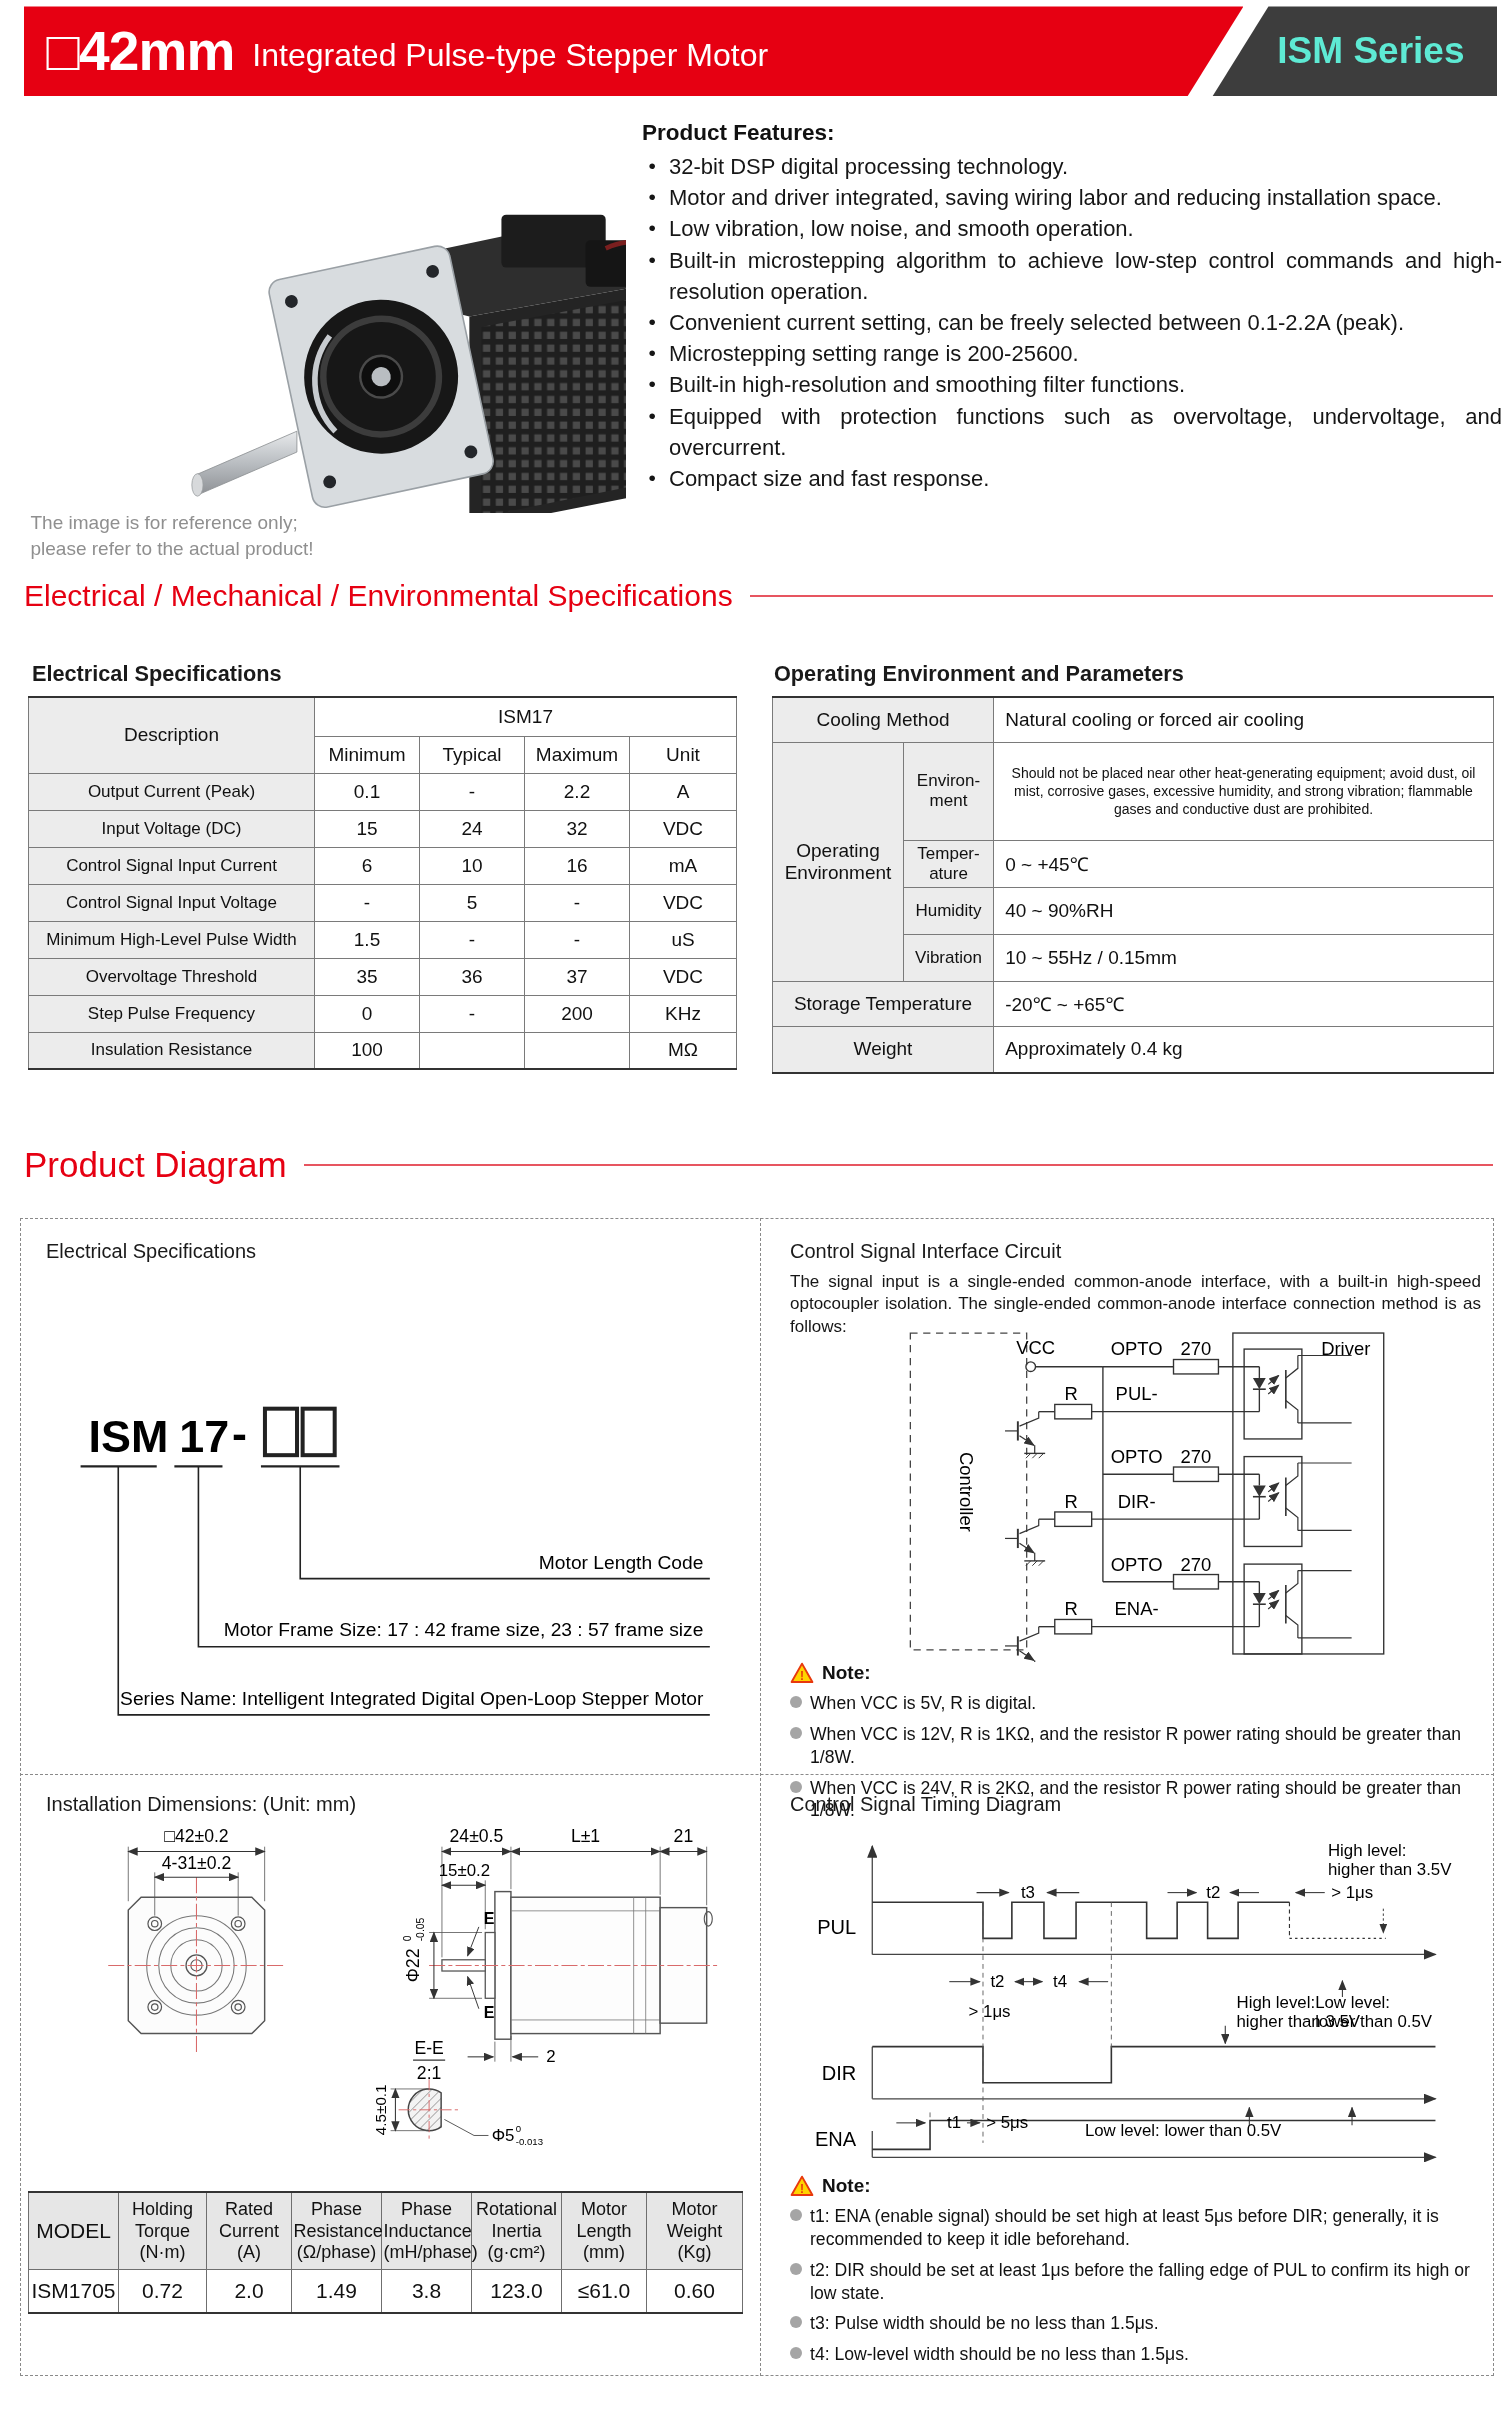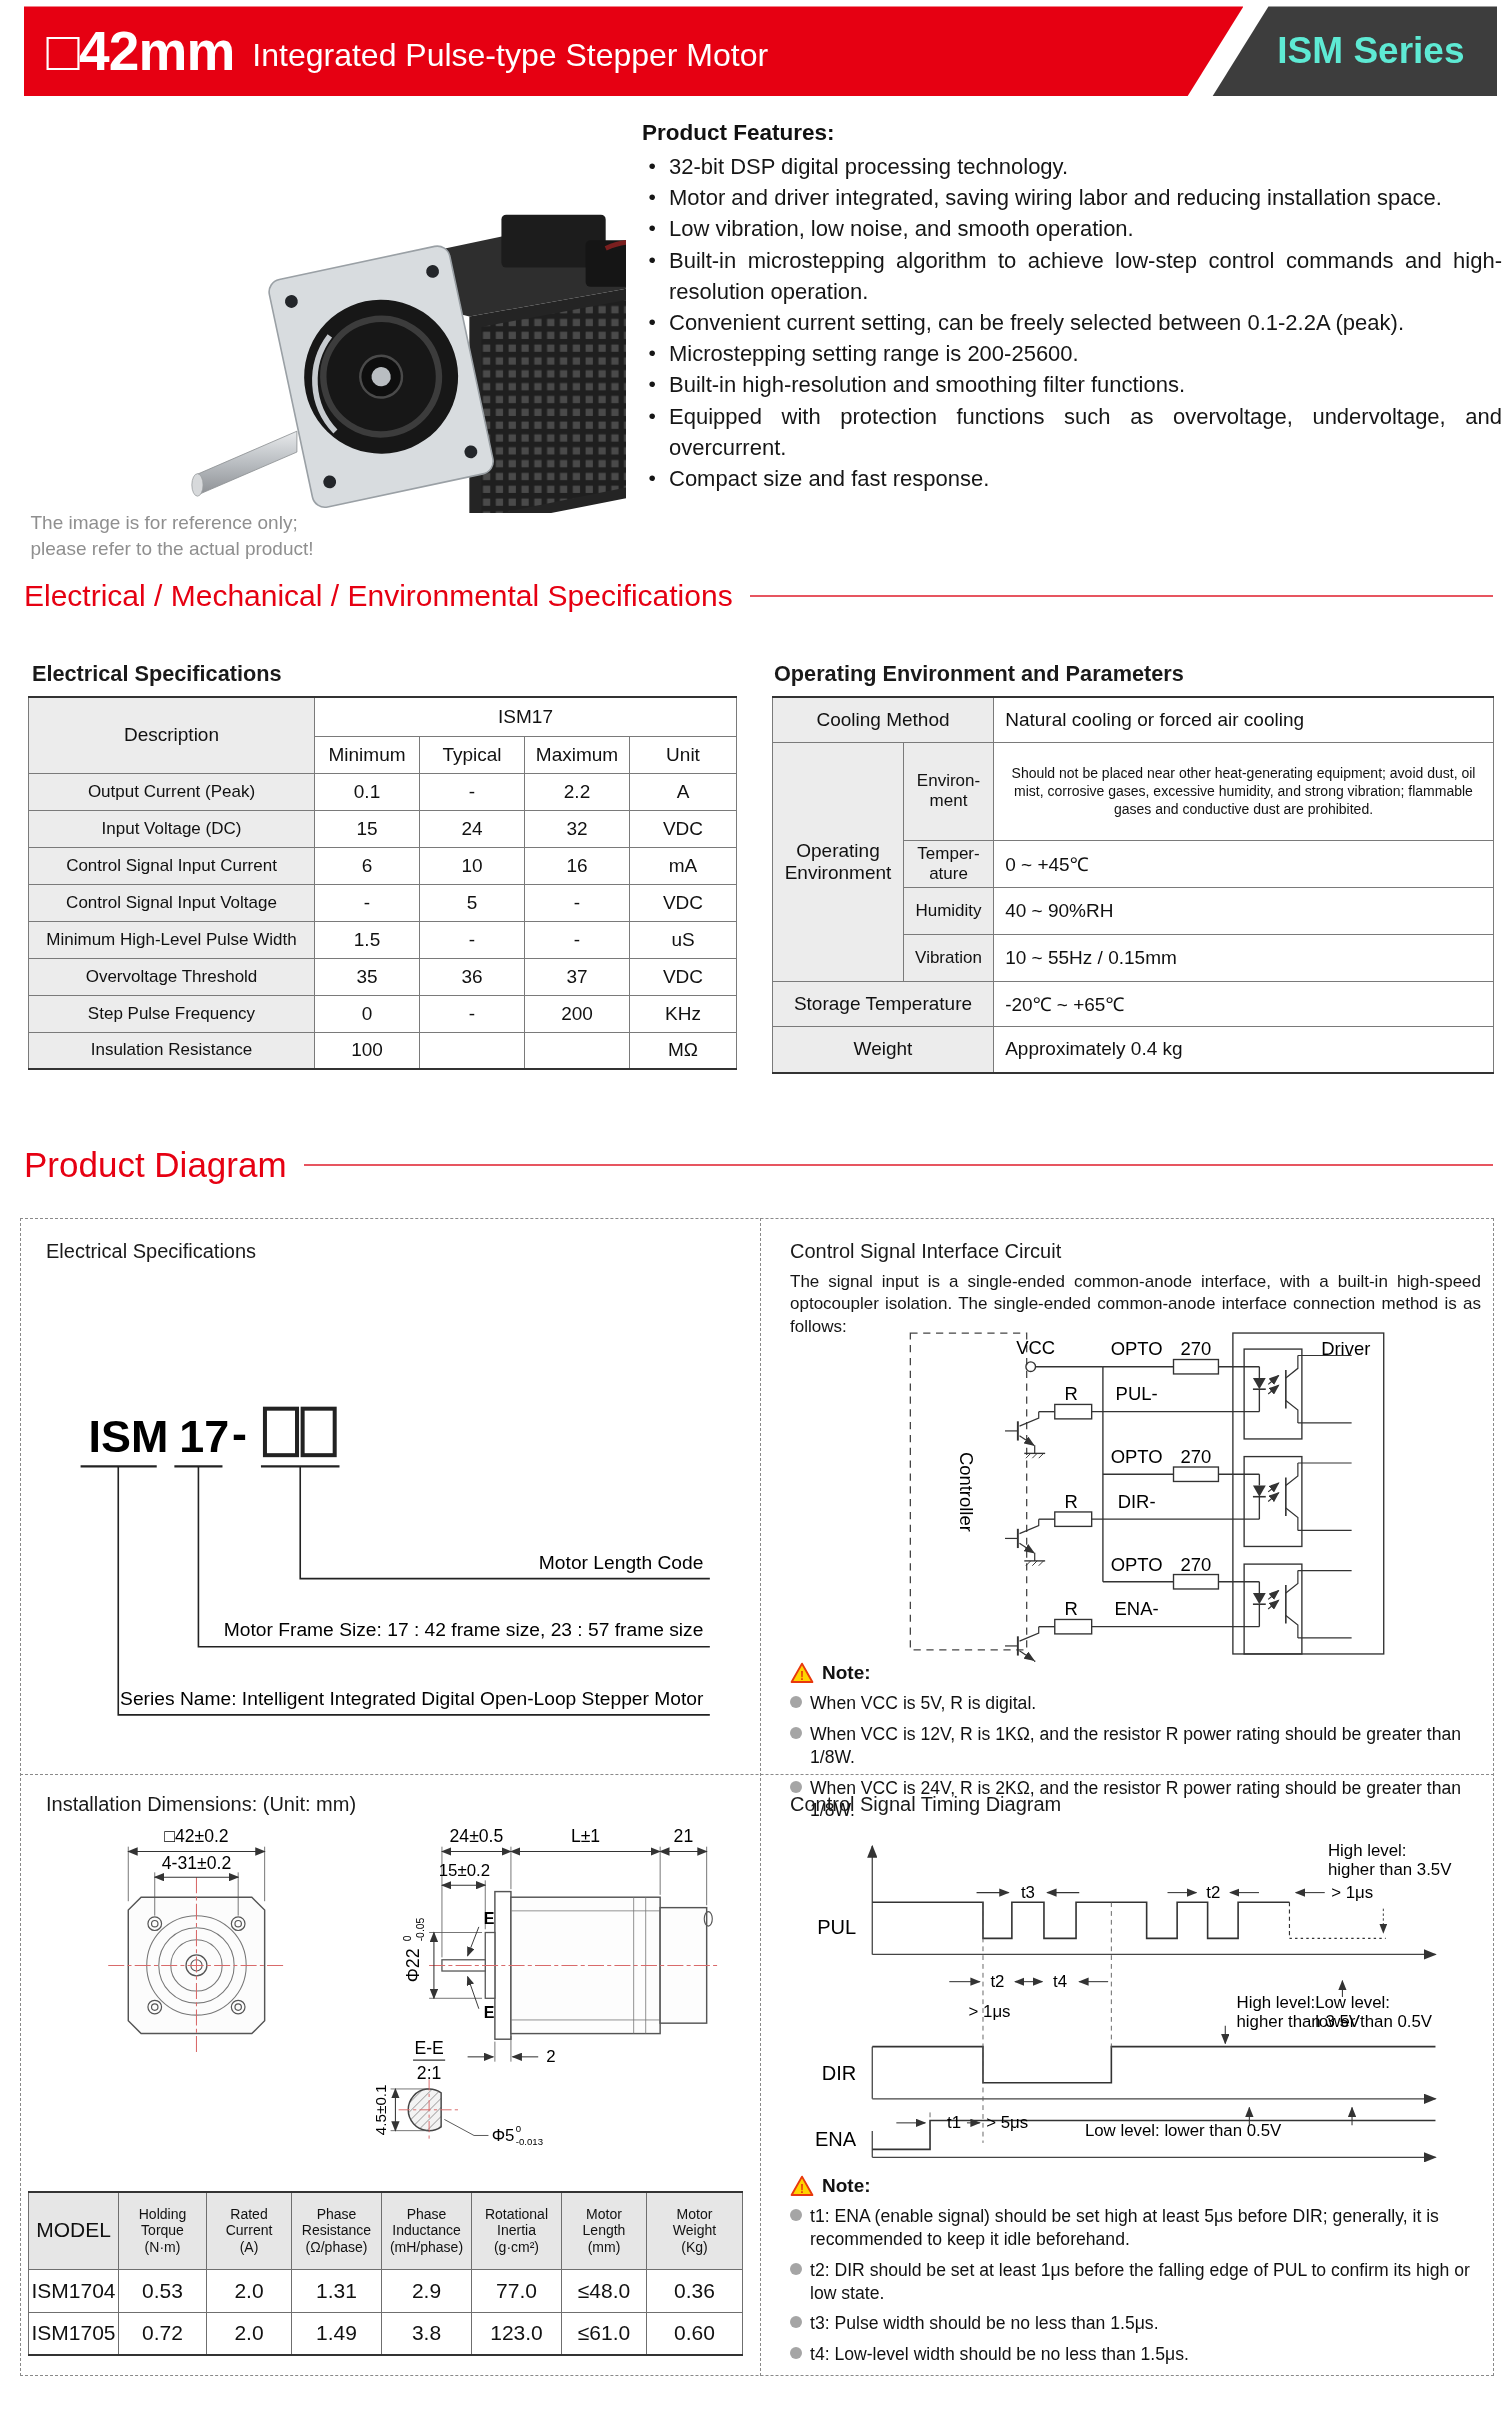--- a/index.html
+++ b/index.html
@@ -53,21 +53,21 @@
   .circ-desc{position:absolute;font-size:17px;line-height:1.32;text-align:justify;color:#161616;}
   
   .noteblock{position:absolute;}
   .noterow{display:flex;align-items:center;gap:8px;margin-bottom:4.8px;}
   .notetitle{font-size:19px;font-weight:700;}
   .noteitem{display:flex;align-items:flex-start;gap:8px;margin-top:8px;font-size:17.6px;line-height:1.3;}
   .dot{flex:0 0 auto;width:12px;height:12px;border-radius:50%;background:#a5a5a5;margin-top:4px;}
   
   table.mods{border-collapse:collapse;table-layout:fixed;border-top:2px solid #333;border-bottom:2.4px double #333;}
   table.mods th,table.mods td{border:0.8px solid #6f6f6f;text-align:center;vertical-align:middle;}
-  table.mods th{background:#e6e6e6;font-weight:normal;font-size:14px;line-height:1.18;white-space:pre-line;padding:6.4px 1.6px;}
+  table.mods th{background:#e6e6e6;font-weight:normal;font-size:18px;line-height:1.18;white-space:pre-line;padding:6.4px 1.6px;}
   table.mods td{font-size:21px;padding:4.8px 1.6px;}
   svg text{font-family:"Liberation Sans",sans-serif;}
 </style>
 </head>
 <body>
 
 <div class="page">
 
   <div class="band">
     <div class="band-red">
@@ -512,30 +512,20 @@
 Inertia
 (g·cm²)</th>
       <th>Motor
 Length
 (mm)</th>
       <th>Motor
 Weight
 (Kg)</th>
     </tr>
     <tr style="height:43px">
-      <td>ISM1704</td>
-          <td>0.53</td>
-      <td>2.0</td>
-          <td>1.31</td>
-      <td>2.9</td>
-          <td>77.0</td>
-      <td>≤48.0</td>
-          <td>0.36</td>
-    </tr>
-    <tr style="height:43px">
       <td>ISM1705</td>
           <td>0.72</td>
       <td>2.0</td>
           <td>1.49</td>
       <td>3.8</td>
           <td>123.0</td>
       <td>≤61.0</td>
           <td>0.60</td>
     </tr>
   </tbody>

